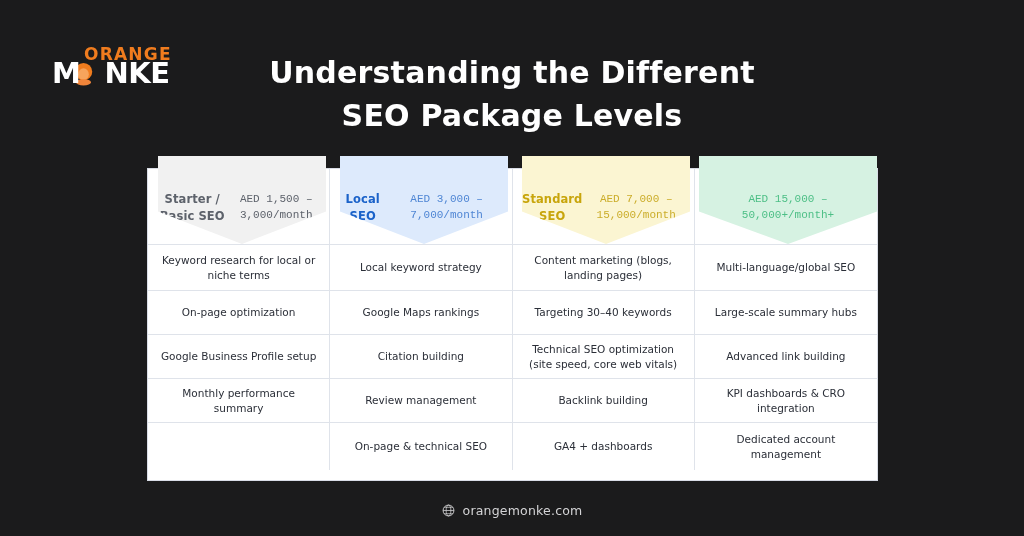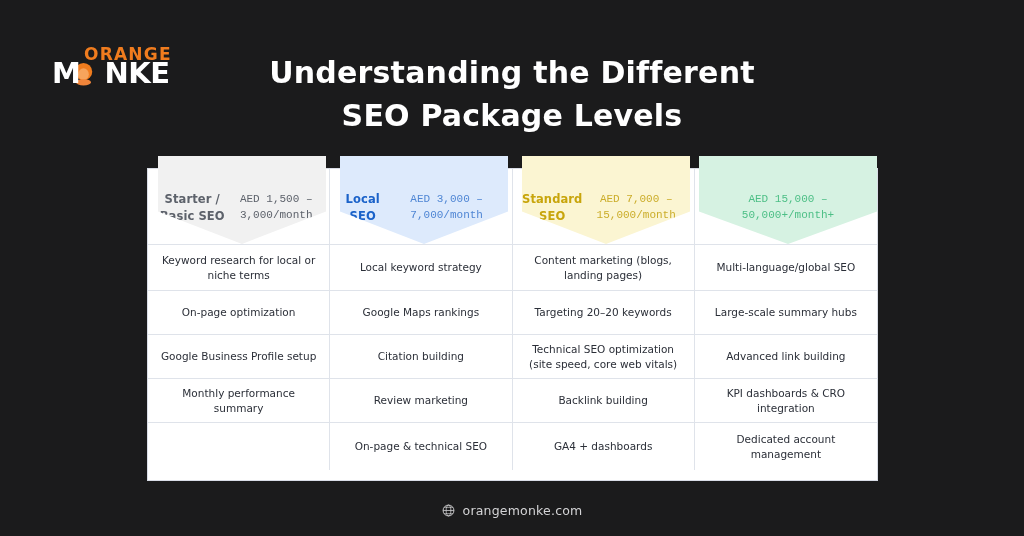--- a/index.html
+++ b/index.html
@@ -205,28 +205,28 @@
       <div class="cell headcell"></div>
       <div class="cell headcell"></div>
       <div class="cell headcell"></div>
       <div class="cell headcell lastcol"></div>
       <div class="cell">Keyword research for local or niche terms</div>
       <div class="cell">Local keyword strategy</div>
       <div class="cell">Content marketing (blogs, landing pages)</div>
       <div class="cell lastcol">Multi-language/global SEO</div>
       <div class="cell">On-page optimization</div>
       <div class="cell">Google Maps rankings</div>
-      <div class="cell">Targeting 20–20 keywords</div>
+      <div class="cell">Targeting 30–40 keywords</div>
       <div class="cell lastcol">Large-scale summary hubs</div>
       <div class="cell">Google Business Profile setup</div>
       <div class="cell">Citation building</div>
       <div class="cell">Technical SEO optimization (site speed, core web vitals)</div>
       <div class="cell lastcol">Advanced link building</div>
       <div class="cell">Monthly performance summary</div>
-      <div class="cell">Review marketing</div>
+      <div class="cell">Review management</div>
       <div class="cell">Backlink building</div>
       <div class="cell lastcol">KPI dashboards &amp; CRO integration</div>
       <div class="cell lastrow"></div>
       <div class="cell lastrow">On-page &amp; technical SEO</div>
       <div class="cell lastrow">GA4 + dashboards</div>
       <div class="cell lastcol lastrow">Dedicated account management</div>
     </div>
 </div>
 
 <div id="banners">

